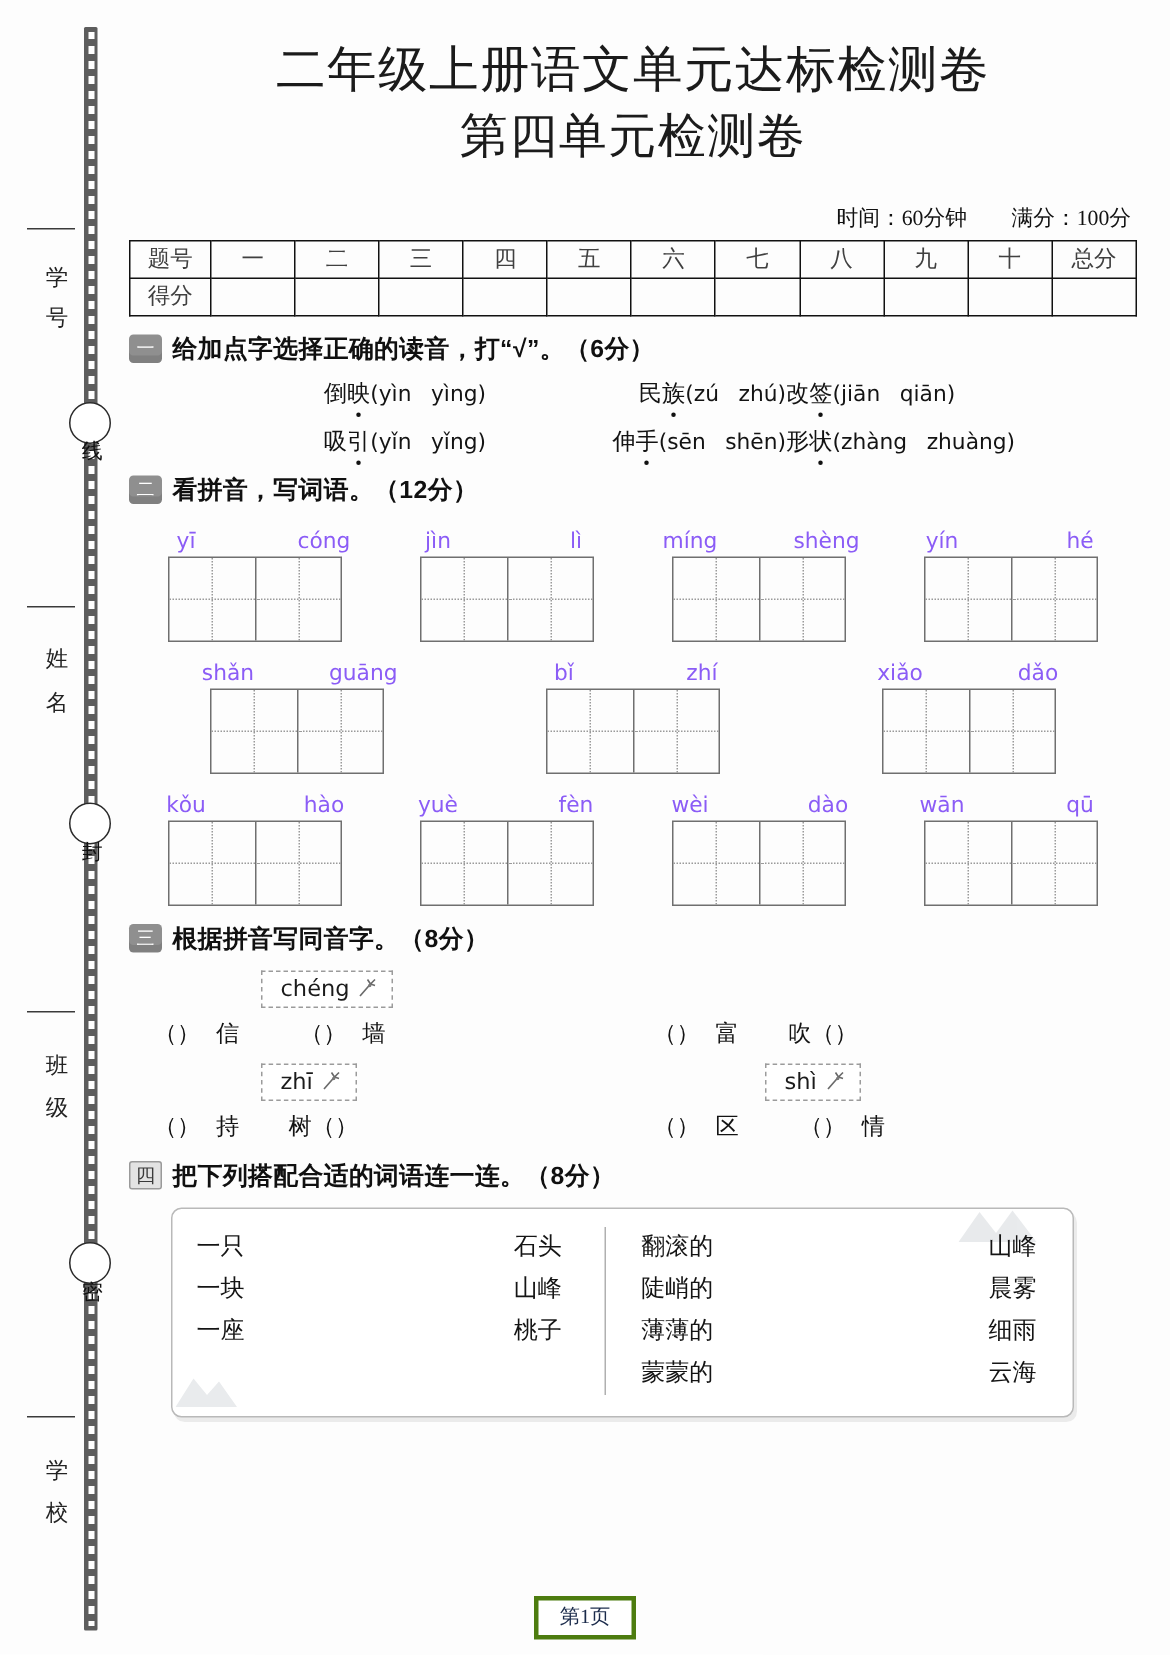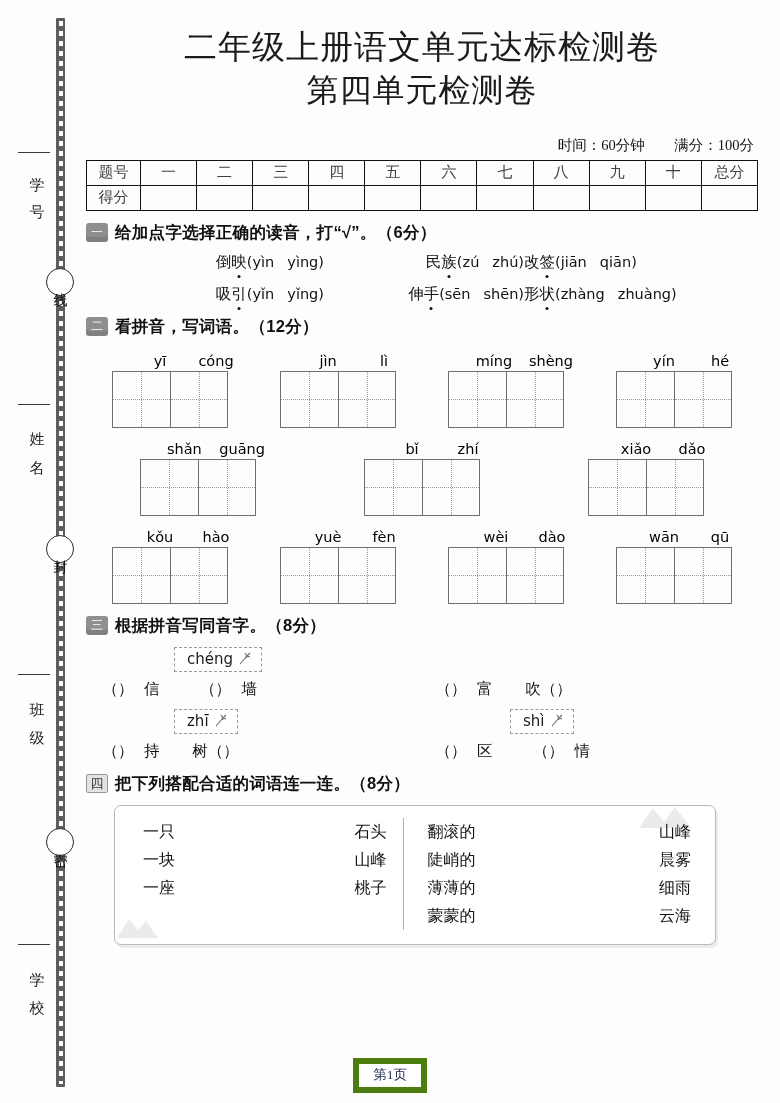--- a/index.html
+++ b/index.html
@@ -222,25 +222,25 @@
   
   .q2-wrap { margin-top: 12px; }
   .q2-row {
     display: flex;
     justify-content: space-around;
     margin-bottom: 10px;
   }
   .q2-cell { width: 134px; text-align: center; }
   .q2-py {
     display: flex;
-    justify-content: flex-end;
+    justify-content: space-between;
     gap: 14px;
     font-family: "DejaVu Sans", sans-serif;
     font-size: 14.5px;
-    color: #000000;
+    color: #8b5cf6;
     margin-bottom: 2px;
     height: 19px;
     align-items: flex-end;
   }
   .q2-py span { display: inline-block; min-width: 42px; }
   .tzg {
     display: flex;
     width: 116px;
     height: 57px;
     margin: 0 auto;
@@ -319,41 +319,41 @@
   }
   .match-row {
     display: flex;
     justify-content: space-between;
     font-size: 16px;
     color: #141414;
     line-height: 1;
     padding: 6px 0;
     font-family: "Liberation Serif", serif;
   }
-  .match-side:first-child .match-row { padding-right: 16px; margin-left: 12px; }
+  .match-side:first-child .match-row { padding-right: 28px; }
   .match-side:last-child .match-row { padding-right: 8px; }
   .mountain {
     position: absolute;
     opacity: 0.12;
     z-index: 1;
     fill: #4a5a6a;
   }
   .m-tl { left: 2px;  bottom: 6px; }
   .m-tr { right: 6px; top: -4px; }
 
   
   .footer {
     position: absolute;
     left: 0; right: 0;
     bottom: 10px;
     text-align: center;
   }
   .footer-badge {
     display: inline-block;
-    border: 6px solid #4d7c0f;
+    border: 3px solid #4d7c0f;
     padding: 2px 14px 3px 14px;
     font-size: 13.5px;
     color: #1a2a4a;
     background: #fff;
     font-family: "Liberation Serif", serif;
   }
 </style>
 </head>
 <body>
 

